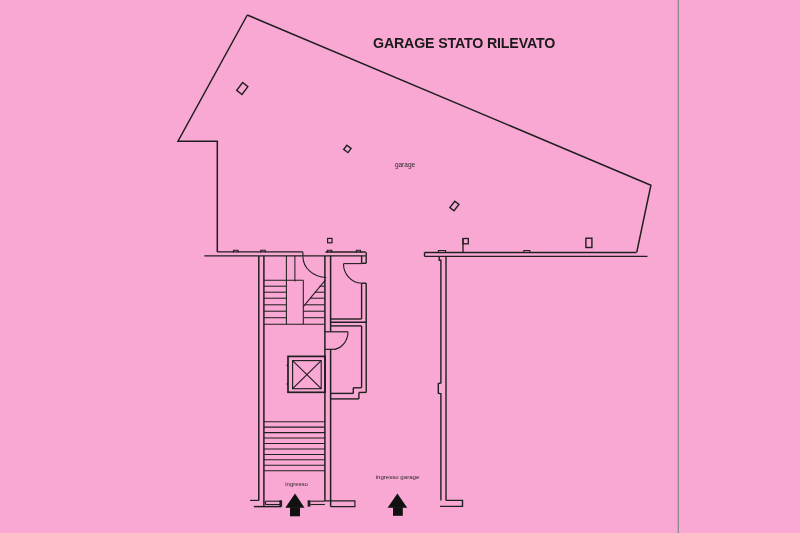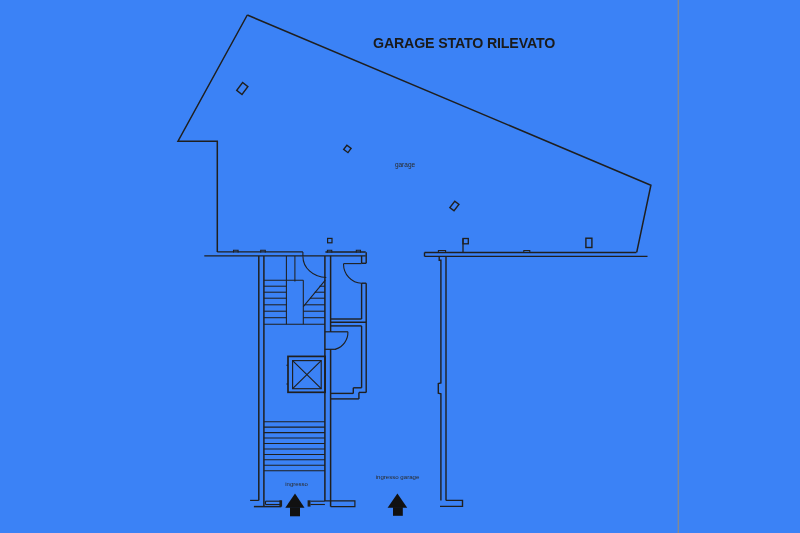--- a/index.html
+++ b/index.html
@@ -1,16 +1,16 @@
 <!DOCTYPE html>
 <html><head>
 <meta charset="utf-8">
 <style>
   html,body{margin:0;padding:0;background:#ffffff;}
-  .page{position:relative;width:800px;height:533px;background:#3b82f6;overflow:hidden;will-change:transform;
+  .page{position:relative;width:800px;height:533px;background:#f9a8d4;overflow:hidden;will-change:transform;
         font-family:"Liberation Sans", sans-serif;}
   svg{display:block;}
   svg text{font-family:"Liberation Sans", sans-serif;-webkit-font-smoothing:antialiased;}
 </style>
 </head>
 <body>
 
 <div class="page">
 <svg width="800" height="533" viewBox="0 0 800 533" fill="none" stroke-linecap="butt">
 

